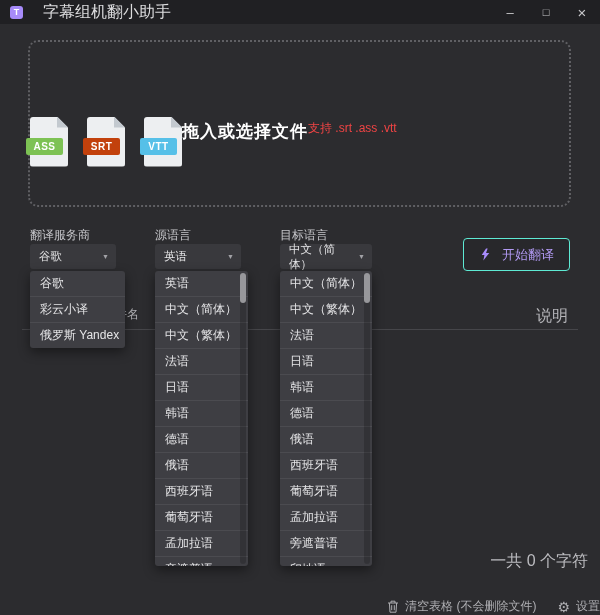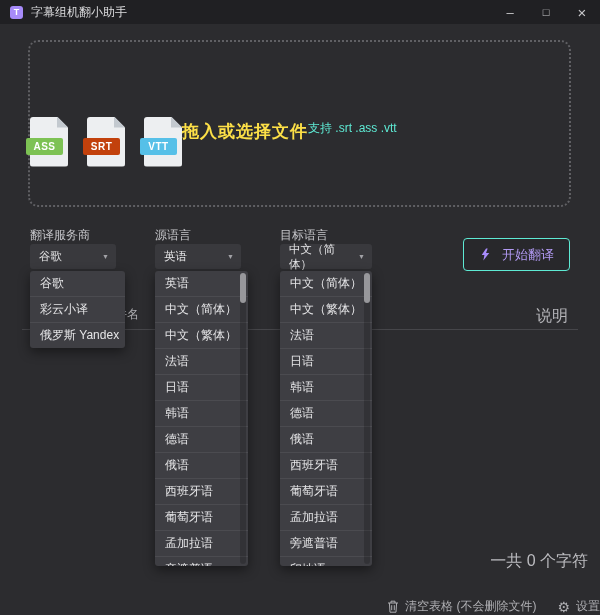--- a/index.html
+++ b/index.html
@@ -6,41 +6,41 @@
   body {
     width:600px; height:615px; position:relative; overflow:hidden;
     background:#2c2c2f; font-family:"Liberation Sans",sans-serif; color:#ddd;
     -webkit-font-smoothing:antialiased;
   }
   
   .titlebar { position:absolute; top:0; left:0; right:0; height:24px;
     background:#202023; display:flex; align-items:center; }
   .app-icon { width:13px; height:13px; border-radius:3px; margin-left:10px;
     color:#fff; font-size:9px; font-weight:bold; display:flex; align-items:center; justify-content:center; }
-  .win-title { margin-left:8px; font-size:12px; color:#dcdcde; }
+  .win-title { margin-left:20px; font-size:16px; color:#dcdcde; }
   .win-controls { margin-left:auto; display:flex; height:100%; }
   .win-btn { width:36px; height:100%; display:flex; align-items:center; justify-content:center;
     color:#c9c9cc; font-size:13px; cursor:default; }
   .win-btn.max { font-size:11px; }
   .win-btn.close { font-size:15px; }
   
   .dropzone { position:absolute; left:28px; top:40px; width:539px; height:163px;
     border:2px dotted #606064; border-radius:10px; display:flex; flex-direction:row;
     align-items:center; }
   .icons-row { display:flex; gap:19px; margin-top:36px; }
   .file-icon { position:relative; width:38px; height:50px; }
   .fi-page { position:absolute; inset:0; background:#edeff1; border-radius:3px;
     clip-path:polygon(0 0, 27px 0, 38px 11px, 38px 50px, 0 50px); }
   .fi-fold { position:absolute; top:0; left:27px; width:11px; height:11px; background:#c3c9cf;
     clip-path:polygon(0 0, 100% 100%, 0 100%); }
   .fi-banner { position:absolute; left:-4px; top:21px; width:37px; height:17px; border-radius:2px;
     color:#fff; font-size:10px; font-weight:bold; display:flex; align-items:center; justify-content:center;
     letter-spacing:0.5px; }
-  .dz-title { font-size:17px; font-weight:bold; color:#fde047; margin-top:15px; letter-spacing:1px; }
-  .dz-sub { font-size:12px; color:#5eead4; margin-top:9px; }
+  .dz-title { font-size:17px; font-weight:bold; color:#ffffff; margin-top:15px; letter-spacing:1px; }
+  .dz-sub { font-size:12px; color:#ef4444; margin-top:9px; }
   
   .ctrl-label { position:absolute; top:227px; font-size:12px; color:#c6c6ca; }
   .select { position:absolute; top:244px; height:25px; background:#39393d; border-radius:3px;
     font-size:11.5px; color:#e4e4e6; display:flex; align-items:center;
     padding:0 18px 0 9px; box-sizing:border-box; cursor:pointer; }
   .sel-arrow { position:absolute; right:7px; top:9px; font-size:7px; color:#a2a2a6; }
   .dd-list { position:absolute; top:271px; background:#3e3e43; border-radius:3px;
     box-shadow:0 4px 12px rgba(0,0,0,.45); z-index:10; overflow:hidden; }
   .dd-item { height:25px; line-height:25px; padding-left:10px; font-size:12px; color:#e5e5e7;
     cursor:pointer; white-space:nowrap; }

